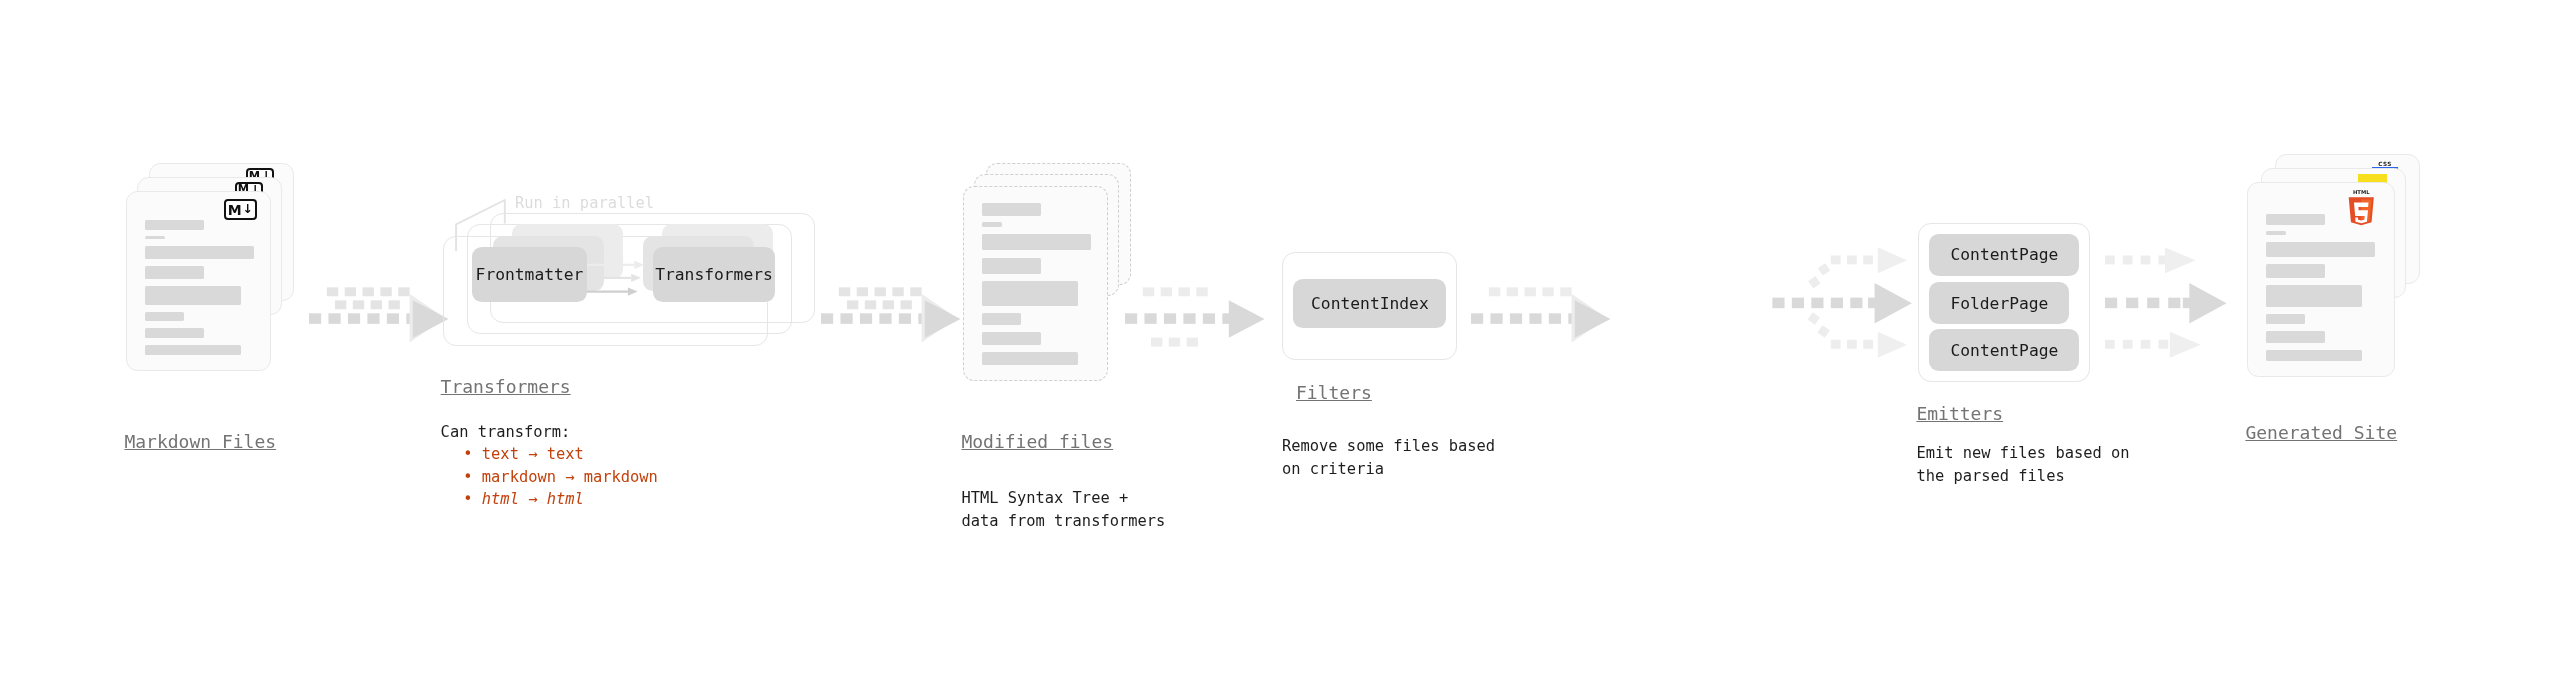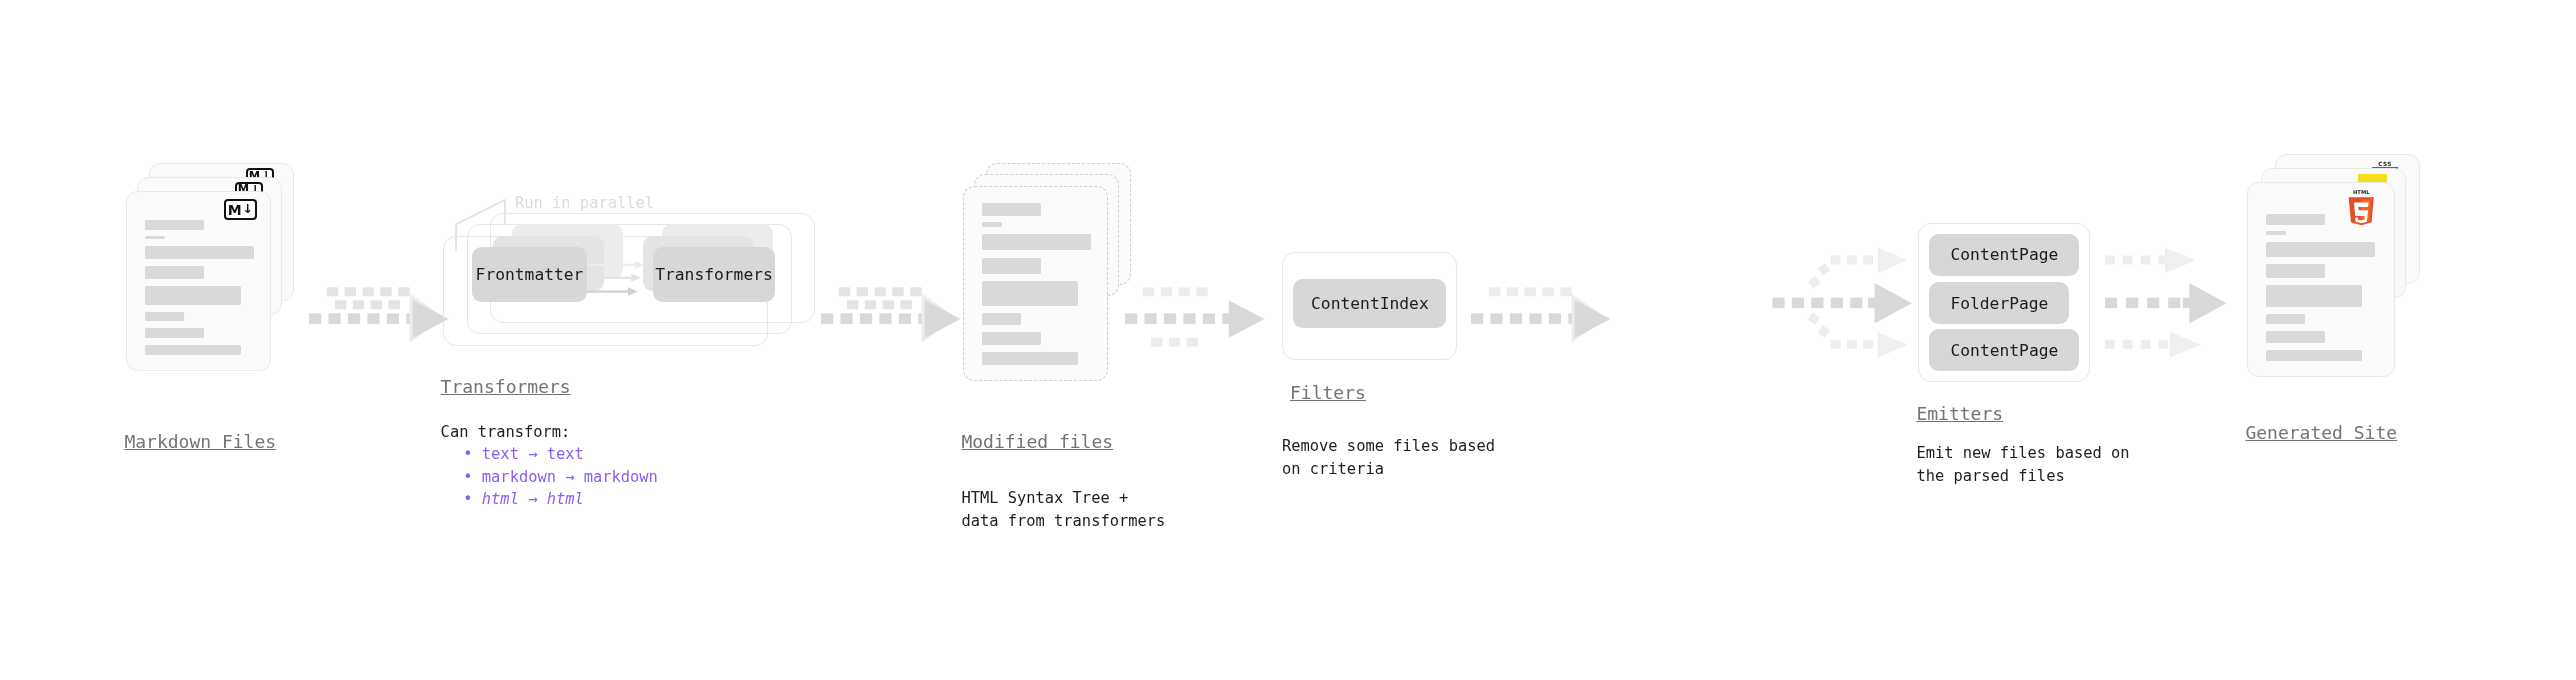--- a/index.html
+++ b/index.html
@@ -87,21 +87,21 @@
     position: absolute;
     font-size: 18px; color: #737373; white-space: nowrap;
     letter-spacing: 0px;
     text-decoration: underline;
   }
   .subtitle {
     position: absolute;
     font-size: 15.4px; color: #1d1d1d; line-height: 1.5;
     white-space: pre;
   }
-  .sub-list { position:absolute; font-size:15.4px; color:#8b5cf6; line-height:1.52; white-space:pre; }
+  .sub-list { position:absolute; font-size:15.4px; color:#c2410c; line-height:1.52; white-space:pre; }
 
   .parallel-label {
     position: absolute;
     font-size: 15.4px; color: #dcdcdc; white-space: nowrap;
   }
 
   svg { display:block; overflow: visible; }
   .arrow-svg { position:absolute; }
 </style>
 </head>
@@ -275,21 +275,21 @@
         <rect x="120" y="36" width="15" height="13"></rect>
     </g>
     <polygon points="128,20 172,43 128,66" fill="#d9d9d9"></polygon>
   </svg>
 
   <div class="node" style="left:1282px; top:252px;">
     <div class="groupbox" style="left:0; top:0; width:175px; height:108px;"></div>
     <div class="chip" style="left:11.4px; top:27px; width:153px; height:49px;">
       <span>ContentIndex</span>
     </div>
-    <div class="title" style="left:8px; top:130px;text-align:center;">Filters</div>
+    <div class="title" style="left:14px; top:130px;text-align:center;">Filters</div>
     <div class="subtitle" style="left:0px; top:183px;">Remove some files based
 on criteria</div>
   </div>
 
   <svg class="arrow-svg" style="left:1471px; top:284px;" width="146" height="57" viewBox="0 0 180 70">
     <g fill="#ececec">
       <rect x="22" y="4" width="14" height="11"></rect>
         <rect x="44" y="4" width="14" height="11"></rect>
       <rect x="66" y="4" width="14" height="11"></rect>
         <rect x="88" y="4" width="14" height="11"></rect>

